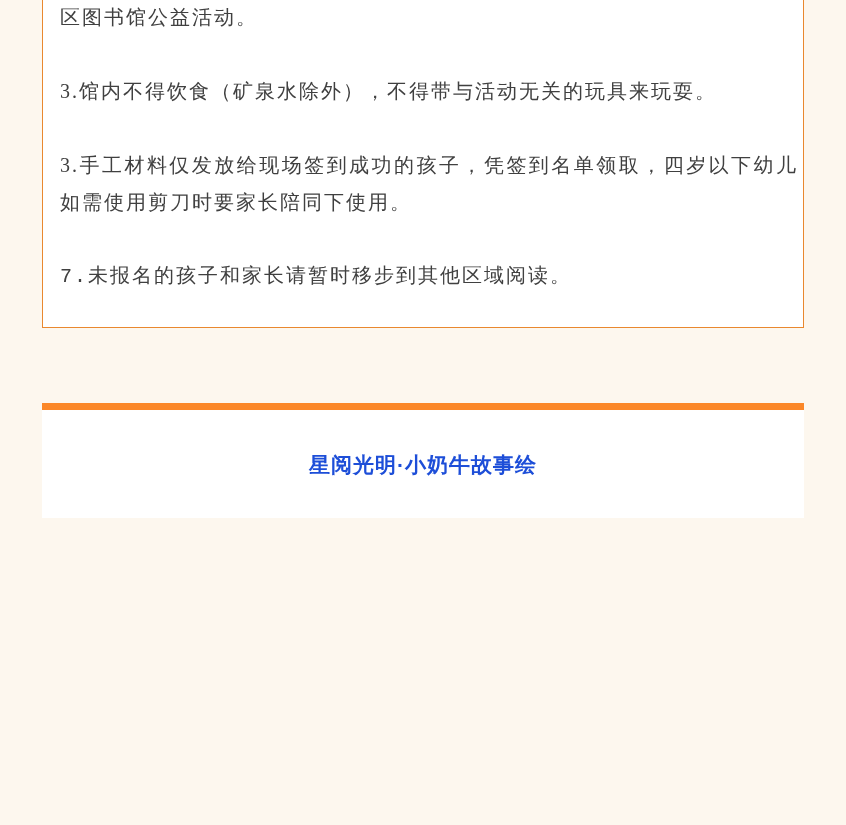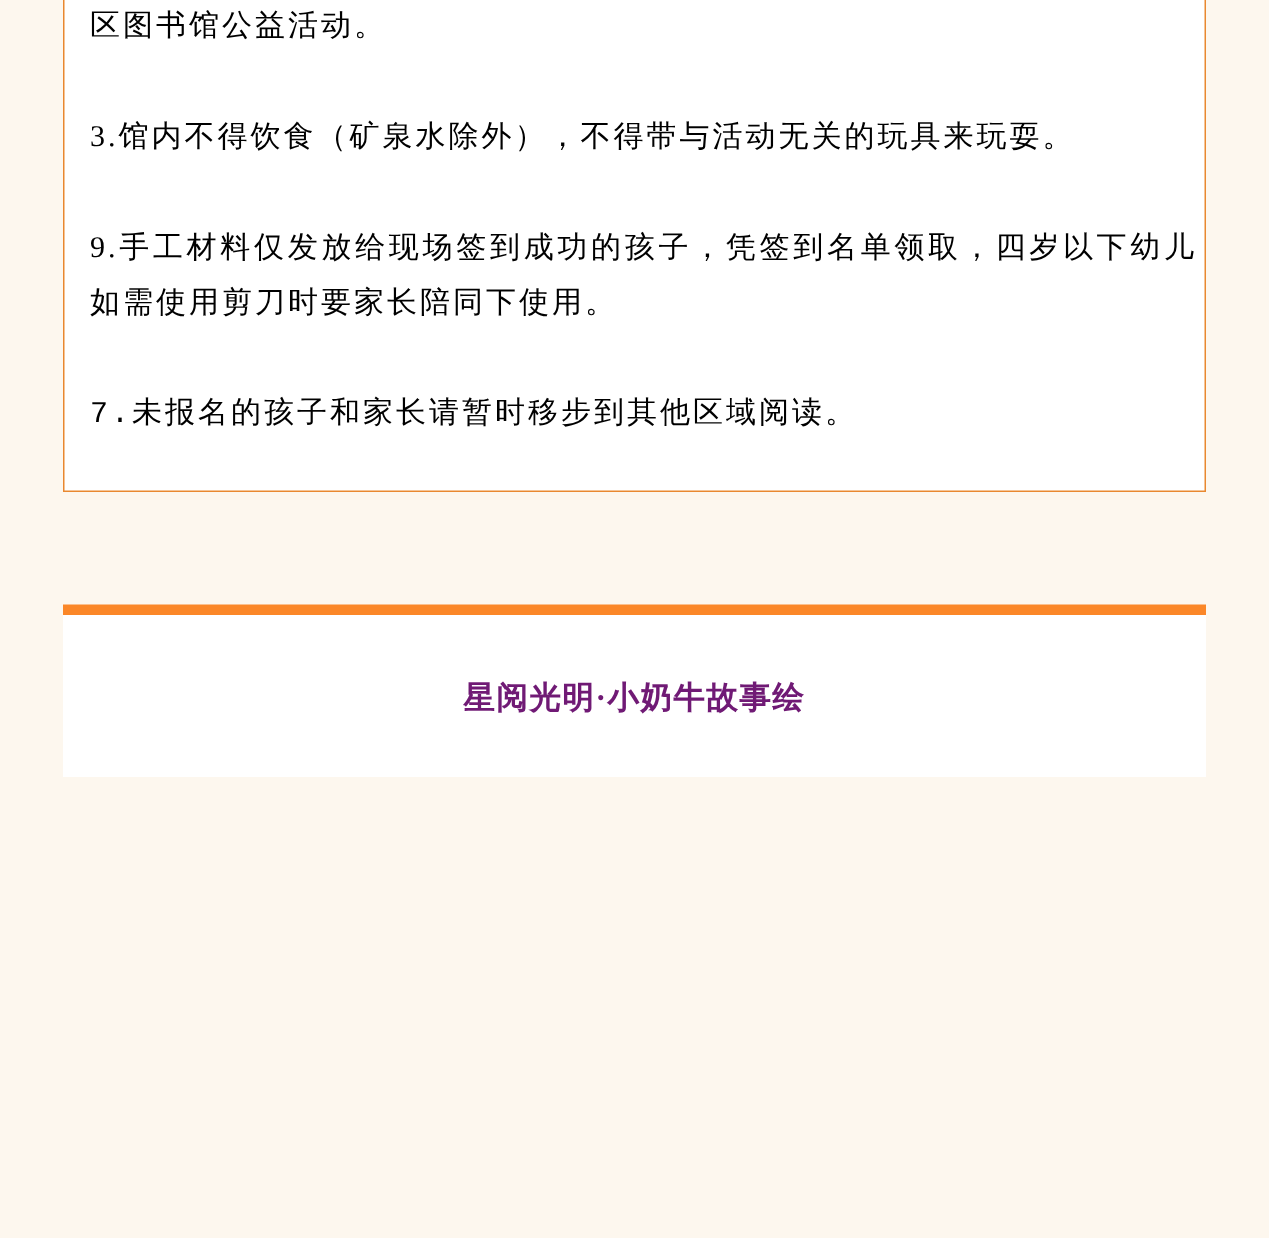--- a/index.html
+++ b/index.html
@@ -23,58 +23,58 @@
     width: 762px;
     margin-top: -44px;
     background: #FFFFFF;
     border: 1.5px solid #E9882F;
     padding: 42px 5px 32px 17px;
   }
   .notice-box p {
     font-size: 20px;
     line-height: 37px;
     letter-spacing: 2px;
-    color: #000000;
+    color: #404040;
     text-align: justify;
     word-break: break-all;
     margin: 37px 0;
   }
   .notice-box p:first-child { margin-top: 0; }
   .notice-box p:last-child { margin-bottom: 0; font-family: Liberation Mono, monospace; }
   .section-divider-bar {
     width: 762px;
     height: 7px;
     margin-top: 75px;
     background: #FB8728;
   }
   .footer-section {
     box-sizing: border-box;
     width: 762px;
     background: #FFFFFF;
     padding: 42px 10px 40px;
     text-align: center;
   }
   .footer-title {
-    font-family: Liberation Serif, serif;
+    font-family: Liberation Sans, sans-serif;
     font-weight: bold;
     font-size: 21px;
     line-height: 26px;
     letter-spacing: 1px;
-    color: #701a75;
+    color: #1d4ed8;
   }
 </style>
 </head>
 <body>
 
 <div class="page-column">
 
   <div class="notice-box">
     <p>区图书馆公益活动。</p>
     <p>3.馆内不得饮食（矿泉水除外），不得带与活动无关的玩具来玩耍。</p>
-    <p>9.手工材料仅发放给现场签到成功的孩子，凭签到名单领取，四岁以下幼儿如需使用剪刀时要家长陪同下使用。</p>
+    <p>3.手工材料仅发放给现场签到成功的孩子，凭签到名单领取，四岁以下幼儿如需使用剪刀时要家长陪同下使用。</p>
     <p>7.未报名的孩子和家长请暂时移步到其他区域阅读。</p>
   </div>
 
   <div class="section-divider-bar"></div>
 
   <div class="footer-section">
     <div class="footer-title">星阅光明·小奶牛故事绘</div>
   </div>
 
 </div>

